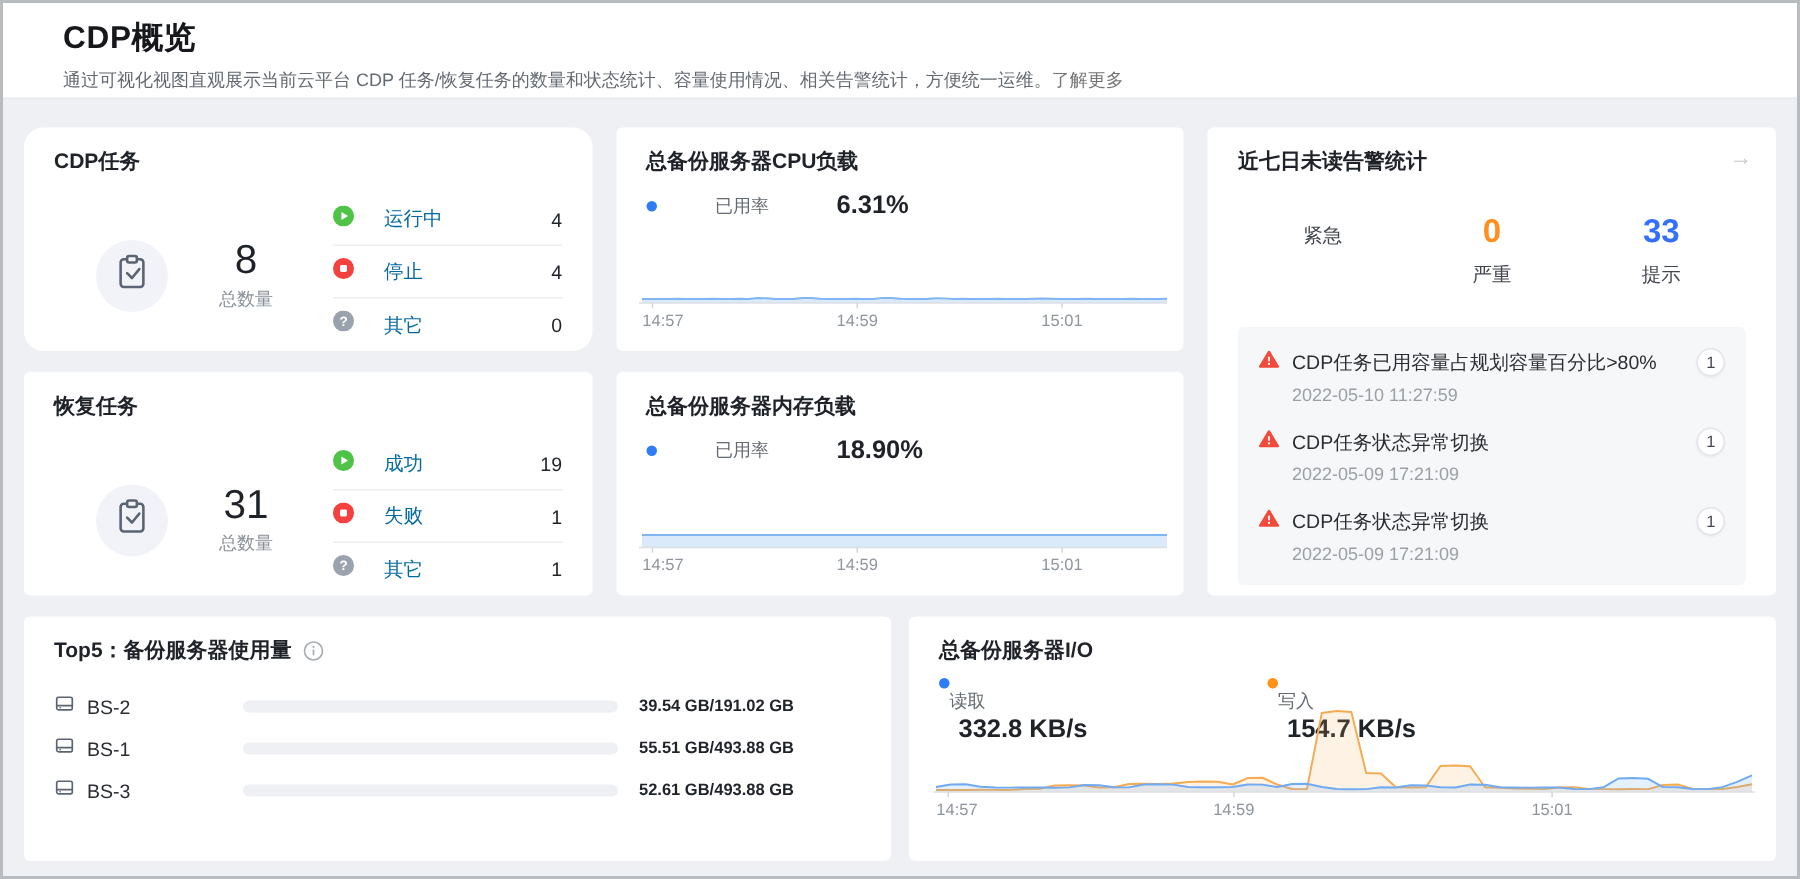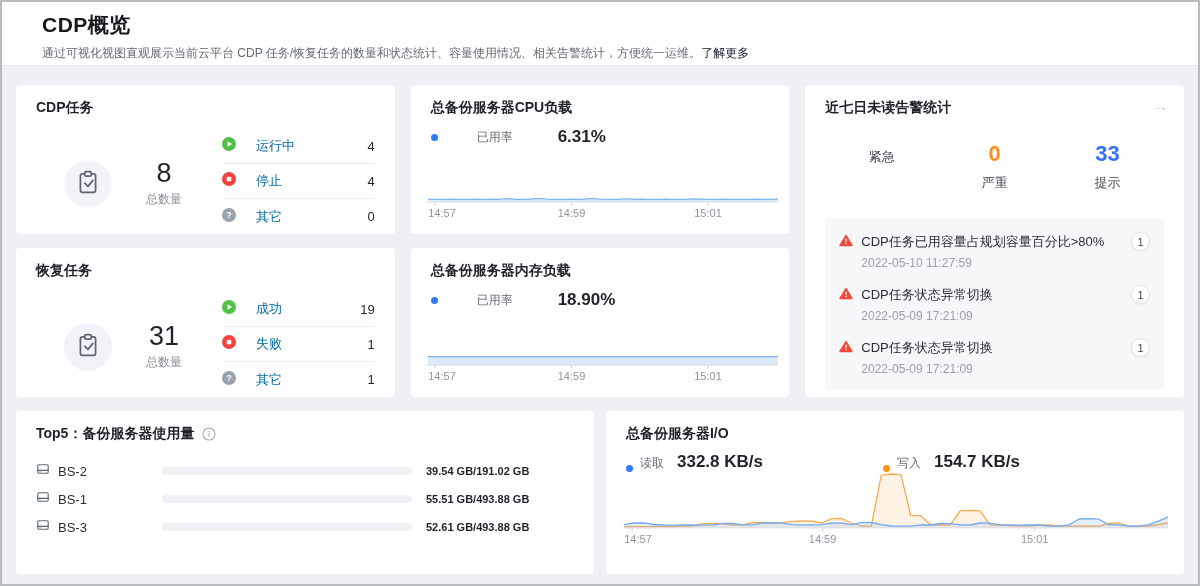--- a/index.html
+++ b/index.html
@@ -8,27 +8,27 @@
     width:1200px; height:586px;
     border:2px solid #b8bcc1;
     background:#eef0f4;
     font-family:"Liberation Sans","DejaVu Sans",sans-serif;
     overflow:hidden;
   }
   
   .page-header { background:#fff; padding:9px 40px 11px; border-bottom:1px solid #e7e9ec; height:64px; }
   .page-title { margin:0; font-size:21px; font-weight:700; color:#16181c; letter-spacing:.5px; }
   .page-subtitle { margin:6px 0 0; font-size:12px; color:#646a73; }
-  .learn-more { color:#0f172a; text-decoration:none; cursor:pointer; }
+  .learn-more { color:#737373; text-decoration:none; cursor:pointer; }
   
   .content { padding:19px 14px 0; display:grid; grid-template-columns:1fr 1fr 1fr;
              grid-template-rows:149px 149px 163px; gap:14px 16px; }
   .card { background:#fff; border-radius:4px; padding:14px 20px; position:relative; }
   .card-title { font-size:14px; font-weight:700; color:#1f2329; }
-  .card-cdp { grid-column:1; grid-row:1; }
+  .card-cdp { grid-column:1; grid-row:1;border-radius:13px; }
   .card-cpu { grid-column:2; grid-row:1; }
   .card-alerts { grid-column:3; grid-row:1 / 3; }
   .card-recovery { grid-column:1; grid-row:2; }
   .card-mem { grid-column:2; grid-row:2; }
   .bottom-row { grid-column:1 / -1; grid-row:3; display:grid; grid-template-columns:1fr 1fr; gap:12px; }
   
   .task-body { display:flex; align-items:center; margin-top:16px; }
   .icon-circle { width:48px; height:48px; border-radius:50%; background:#f2f3f8;
                  display:flex; align-items:center; justify-content:center; margin-left:28px; flex:none; }
   .total-block { text-align:center; margin-left:26px; min-width:52px; }
@@ -39,21 +39,21 @@
   .status-row:last-child { border-bottom:none; }
   .status-label { font-size:13px; color:#0369a1; margin-left:20px; }
   .status-value { margin-left:auto; font-size:13px; color:#1f2329; }
   
   .legend-row { display:flex; align-items:center; margin-top:10px;gap:32px; }
   .dot { width:7px; height:7px; border-radius:50%; background:#2e7cf6; flex:none; }
   .legend-label { font-size:12px; color:#646a73; margin-left:7px; }
   .legend-value { font-size:17px; font-weight:700; color:#1f2329; margin-left:13px; }
   .trend-wrap { position:absolute; left:15px; right:11px; bottom:14px; }
   .io-legends { display:flex; align-items:center; margin-top:9px; }
-  .io-group { display:flex; align-items:flex-end; }
+  .io-group { display:flex; align-items:flex-start;flex-direction:column; }
   .io-group + .io-group { margin-left:120px; }
   .io-trend-wrap { position:absolute; left:16px; right:14px; bottom:28px; }
   svg.trend { display:block; width:100%; }
   
   .card-arrow { position:absolute; top:12px; right:16px; font-size:15px; color:#c3c7cc; cursor:pointer; }
   .alert-stats { display:flex; text-align:center; margin-top:24px; }
   .alert-stat { flex:1; }
   .stat-num { font-size:22px; font-weight:700; }
   .stat-label { font-size:13px; color:#42464d; margin-top:7px; }
   .alert-panel { background:#f6f7f9; border-radius:4px; margin-top:26px; padding:14px 14px 10px; }

